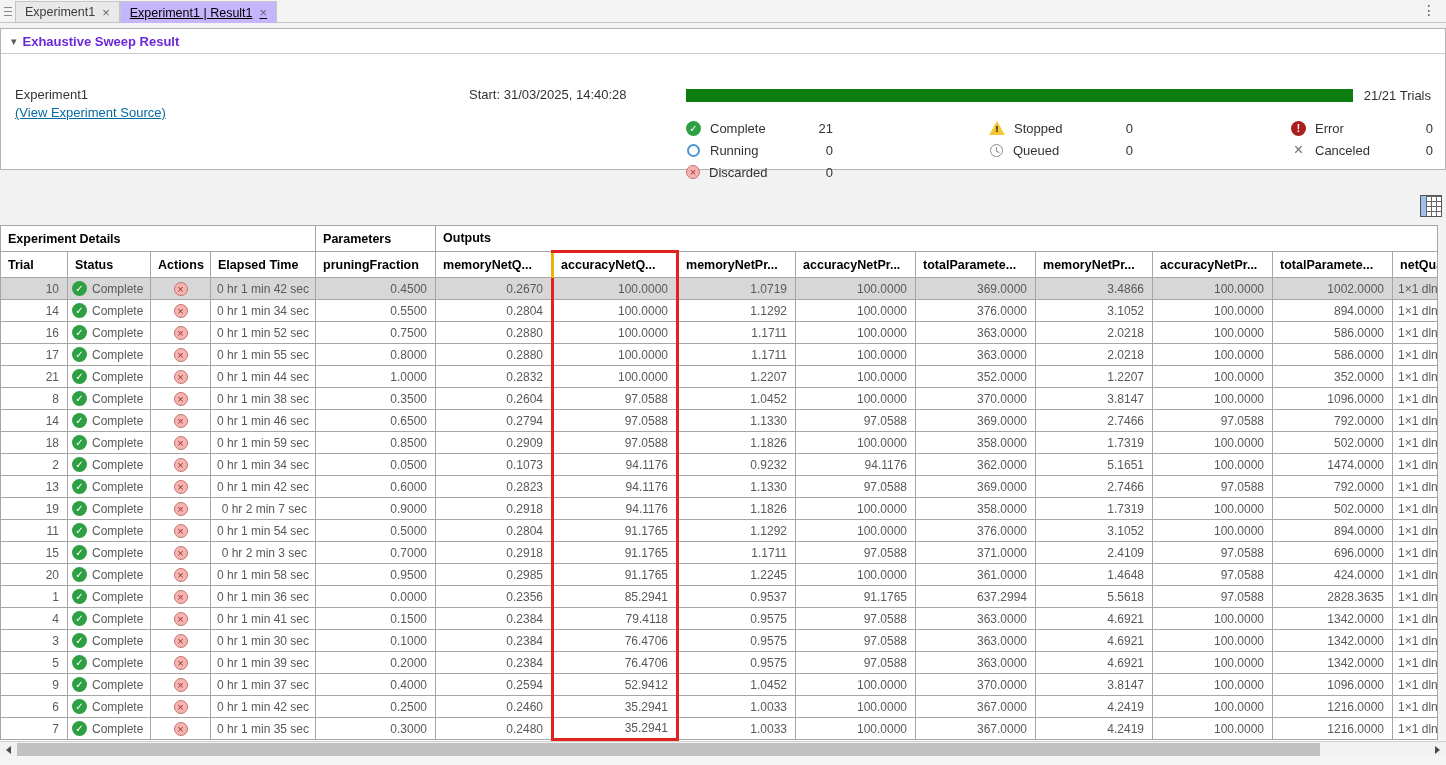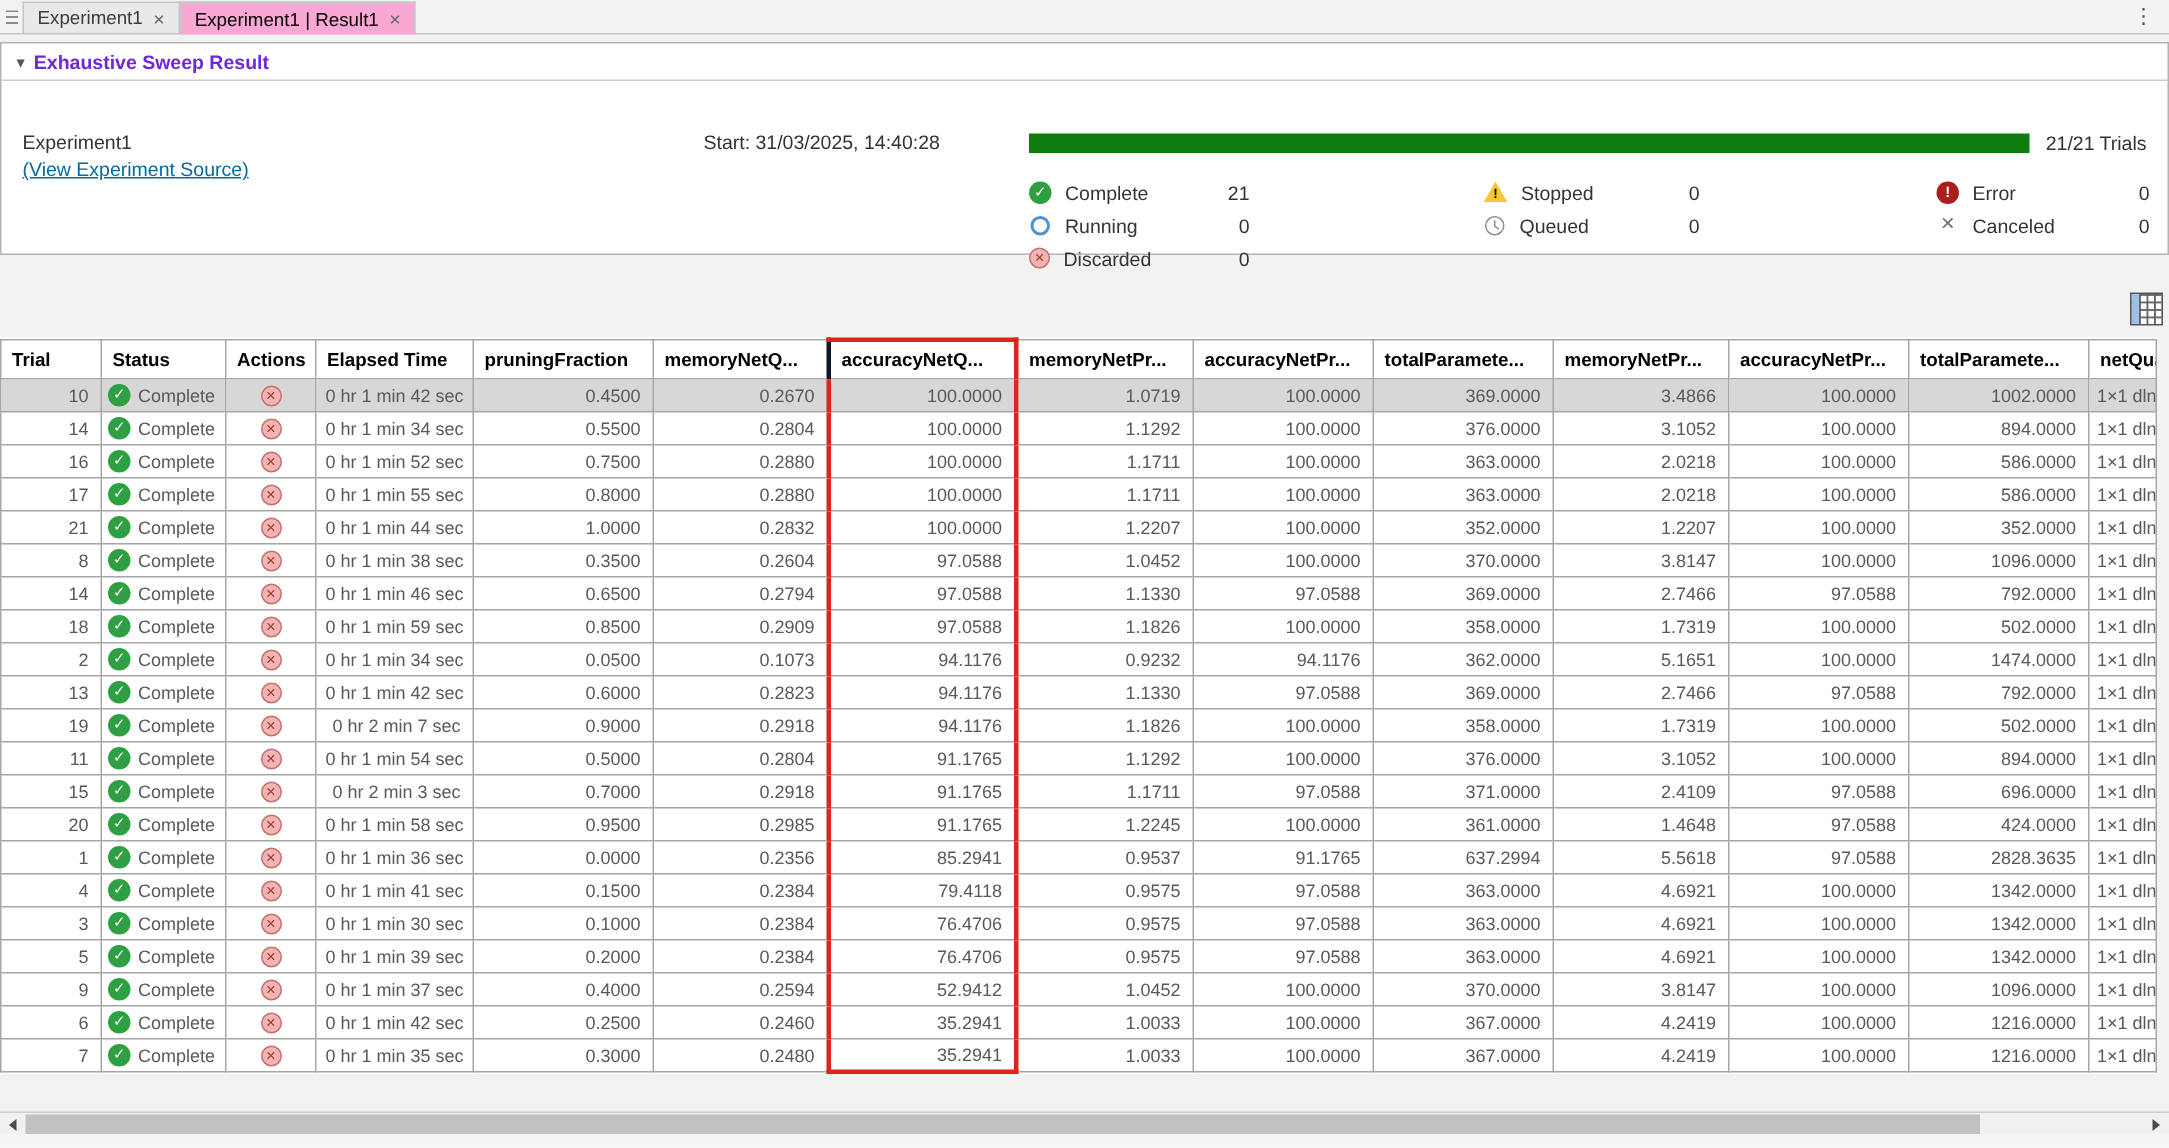--- a/index.html
+++ b/index.html
@@ -12,21 +12,21 @@
   
   .tabbar { position:absolute; top:0; left:0; right:0; height:23px;
     background:#f3f3f3; border-bottom:1px solid #c6c6c6;
     display:flex; align-items:stretch; }
   .grip { width:15px; display:flex; align-items:center; justify-content:center; }
   .grip span { width:8px; height:9px;
     background:repeating-linear-gradient(#8a8a8a 0 1px, transparent 1px 4px); }
   .tab { display:flex; align-items:center; padding:0 9px; font-size:12.5px;
     color:#3c3c3c; border:1px solid #c6c6c6; border-bottom:none;
     background:#e9e9e9; margin-top:1px; cursor:default; }
-  .tab.active { background:#f9a8d4; color:#000; margin-bottom:-1px; }
+  .tab.active { background:#c4b5fd; color:#000; margin-bottom:-1px;text-decoration:underline; }
   .tab .close { margin-left:7px; color:#666; font-size:13px; line-height:1; }
   .kebab { position:absolute; right:10px; top:2px; color:#555; font-size:14px;
     letter-spacing:0; }
 
   
   .panel { position:absolute; top:28px; left:0; width:1446px; height:142px;
     background:#fff; border:1px solid #b3b3b3; }
   .panel-header { height:25px; border-bottom:1px solid #cccccc;
     display:flex; align-items:center; padding-left:10px; }
   .panel-header .tri { color:#555; font-size:11px; margin-right:6px; }
@@ -87,21 +87,21 @@
     height:22px; padding:0 6px; }
   thead th { height:26px; text-align:left; font-size:12.5px; color:#000;
     background:#fff; font-weight:bold; padding-left:7px; }
   td { color:#595959; }
   td.num { text-align:right; padding-right:8px; }
   td.txt { text-align:left; padding-left:5px; color:#595959; }
   td.status-cell { padding-left:4px;margin-left:36px; }
   td.status-cell .lbl { margin-left:5px; vertical-align:middle; color:#595959; }
   td.action-cell { text-align:center; padding:0; }
   tr.selected td { background:#d7d7d7; }
-  th.hl { border-left:3px solid #0f172a; border-right:3px solid #E0231E;
+  th.hl { border-left:3px solid #eab308; border-right:3px solid #E0231E;
     border-top:3px solid #E0231E; }
   td.hl { border-left:3px solid #E0231E; border-right:3px solid #E0231E; }
   td.hl-bottom { border-bottom:3px solid #E0231E; }
 
   
   .hscroll { position:absolute; top:741px; left:0; width:1446px; height:15px;
     background:#f1f1f1; border-top:1px solid #d0d0d0; }
   .hs-arrow { position:absolute; top:0; width:16px; height:15px;
     display:flex; align-items:center; justify-content:center; }
   .hs-arrow.left { left:0; }
@@ -203,20 +203,25 @@
         <col style="width: 118px;">
         <col style="width: 120px;">
         <col style="width: 120px;">
         <col style="width: 117px;">
         <col style="width: 120px;">
         <col style="width: 120px;">
         <col style="width: 45px;">
       </colgroup>
       <thead>
         <tr>
+          <th colspan="4">Experiment Details</th>
+          <th colspan="1">Parameters</th>
+          <th colspan="9">Outputs</th>
+        </tr>
+        <tr>
           <th>Trial</th>
           <th>Status</th>
           <th>Actions</th>
           <th>Elapsed Time</th>
           <th>pruningFraction</th>
           <th>memoryNetQ...</th>
           <th class="hl">accuracyNetQ...</th>
           <th>memoryNetPr...</th>
           <th>accuracyNetPr...</th>
           <th>totalParamete...</th>

